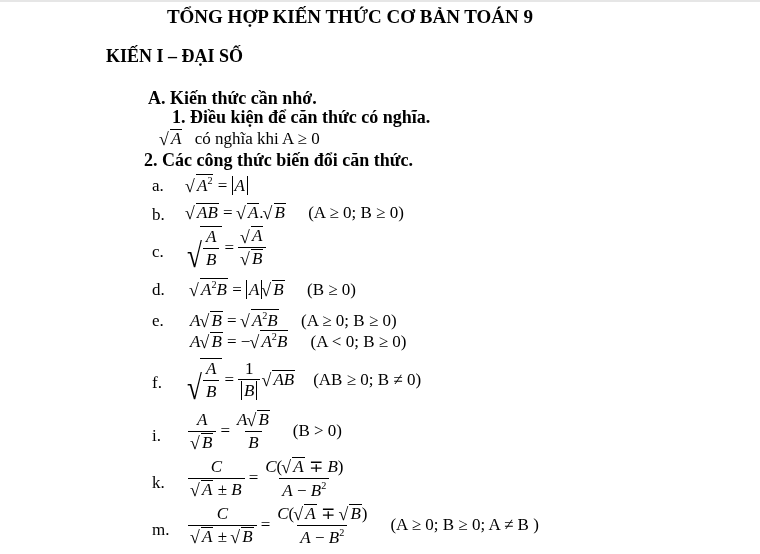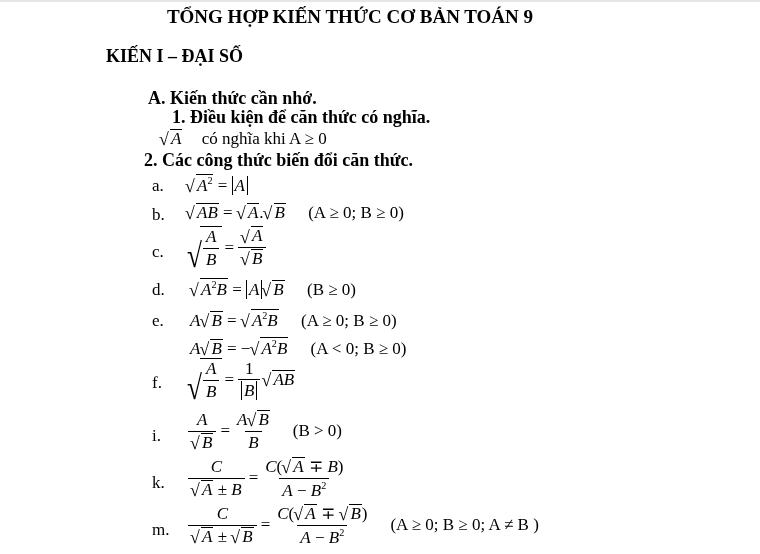--- a/index.html
+++ b/index.html
@@ -34,21 +34,21 @@
 </style>
 </head>
 <body>
 
 <div class="abs title">TỔNG HỢP KIẾN THỨC CƠ BẢN TOÁN 9</div>
 <div class="abs part">KIẾN I – ĐẠI SỐ</div>
 <div class="abs secA">A. Kiến thức cần nhớ.</div>
 <div class="abs sub1">1. Điều kiện để căn thức có nghĩa.</div>
 <div class="abs cond">
   <span class="m sq"><span class="rad"><i>A</i></span></span>
-  <span style="margin-left:15px">có nghĩa khi A ≥ 0</span>
+  <span style="margin-left:8px">có nghĩa khi A ≥ 0</span>
 </div>
 <div class="abs sub2">2. Các công thức biến đổi căn thức.</div>
 
 <div class="abs lbl" style="top:174px">a.</div>
 <div class="abs m" style="left:186px; top:172px">
   <span class="sq"><span class="rad"><i>A</i><sup>2</sup></span></span> = <span class="abs-bar"><i>A</i></span>
 </div>
 
 <div class="abs lbl" style="top:203px">b.</div>
 <div class="abs m" style="left:186px; top:201px">
@@ -73,37 +73,38 @@
 <div class="abs m" style="left:190px; top:276px">
   <span class="sq"><span class="rad"><i>A</i><sup>2</sup><i>B</i></span></span> = <span class="abs-bar"><i>A</i></span><span class="sq"><span class="rad"><i>B</i></span></span>
   <span class="cd">(B ≥ 0)</span>
 </div>
 
 <div class="abs lbl" style="top:309px">e.</div>
 <div class="abs m" style="left:190px; top:307px">
   <i>A</i><span class="sq"><span class="rad"><i>B</i></span></span> = <span class="sq"><span class="rad"><i>A</i><sup>2</sup><i>B</i></span></span>
   <span class="cd">(A ≥ 0; B ≥ 0)</span>
 </div>
-<div class="abs m" style="left:190px; top:335px">
+<div class="abs m" style="left:190px; top:328px">
   <i>A</i><span class="sq"><span class="rad"><i>B</i></span></span> = −<span class="sq"><span class="rad"><i>A</i><sup>2</sup><i>B</i></span></span>
   <span class="cd">(A &lt; 0; B ≥ 0)</span>
 </div>
 
 <div class="abs lbl" style="top:371px">f.</div>
 <div class="abs m row" style="left:188px; top:356px">
   <span class="sq tall"><span class="rad"><span class="frac">
           <span class="num"><i>A</i></span>
           <span class="den"><i>B</i></span>
         </span></span></span>
   <span style="margin:0 2px">=</span>
   <span class="frac">
       <span class="num">1</span>
       <span class="den"><span class="abs-bar"><i>B</i></span></span>
     </span>
   <span class="sq"><span class="rad"><i>AB</i></span></span>
+  <span class="cd">(AB ≥ 0; B ≠ 0)</span>
 </div>
 
 <div class="abs lbl" style="top:424px">i.</div>
 <div class="abs m row" style="left:186px; top:408px">
   <span class="frac">
       <span class="num"><i>A</i></span>
       <span class="den"><span class="sq"><span class="rad"><i>B</i></span></span></span>
     </span>
   <span style="margin:0 2px">=</span>
   <span class="frac">

